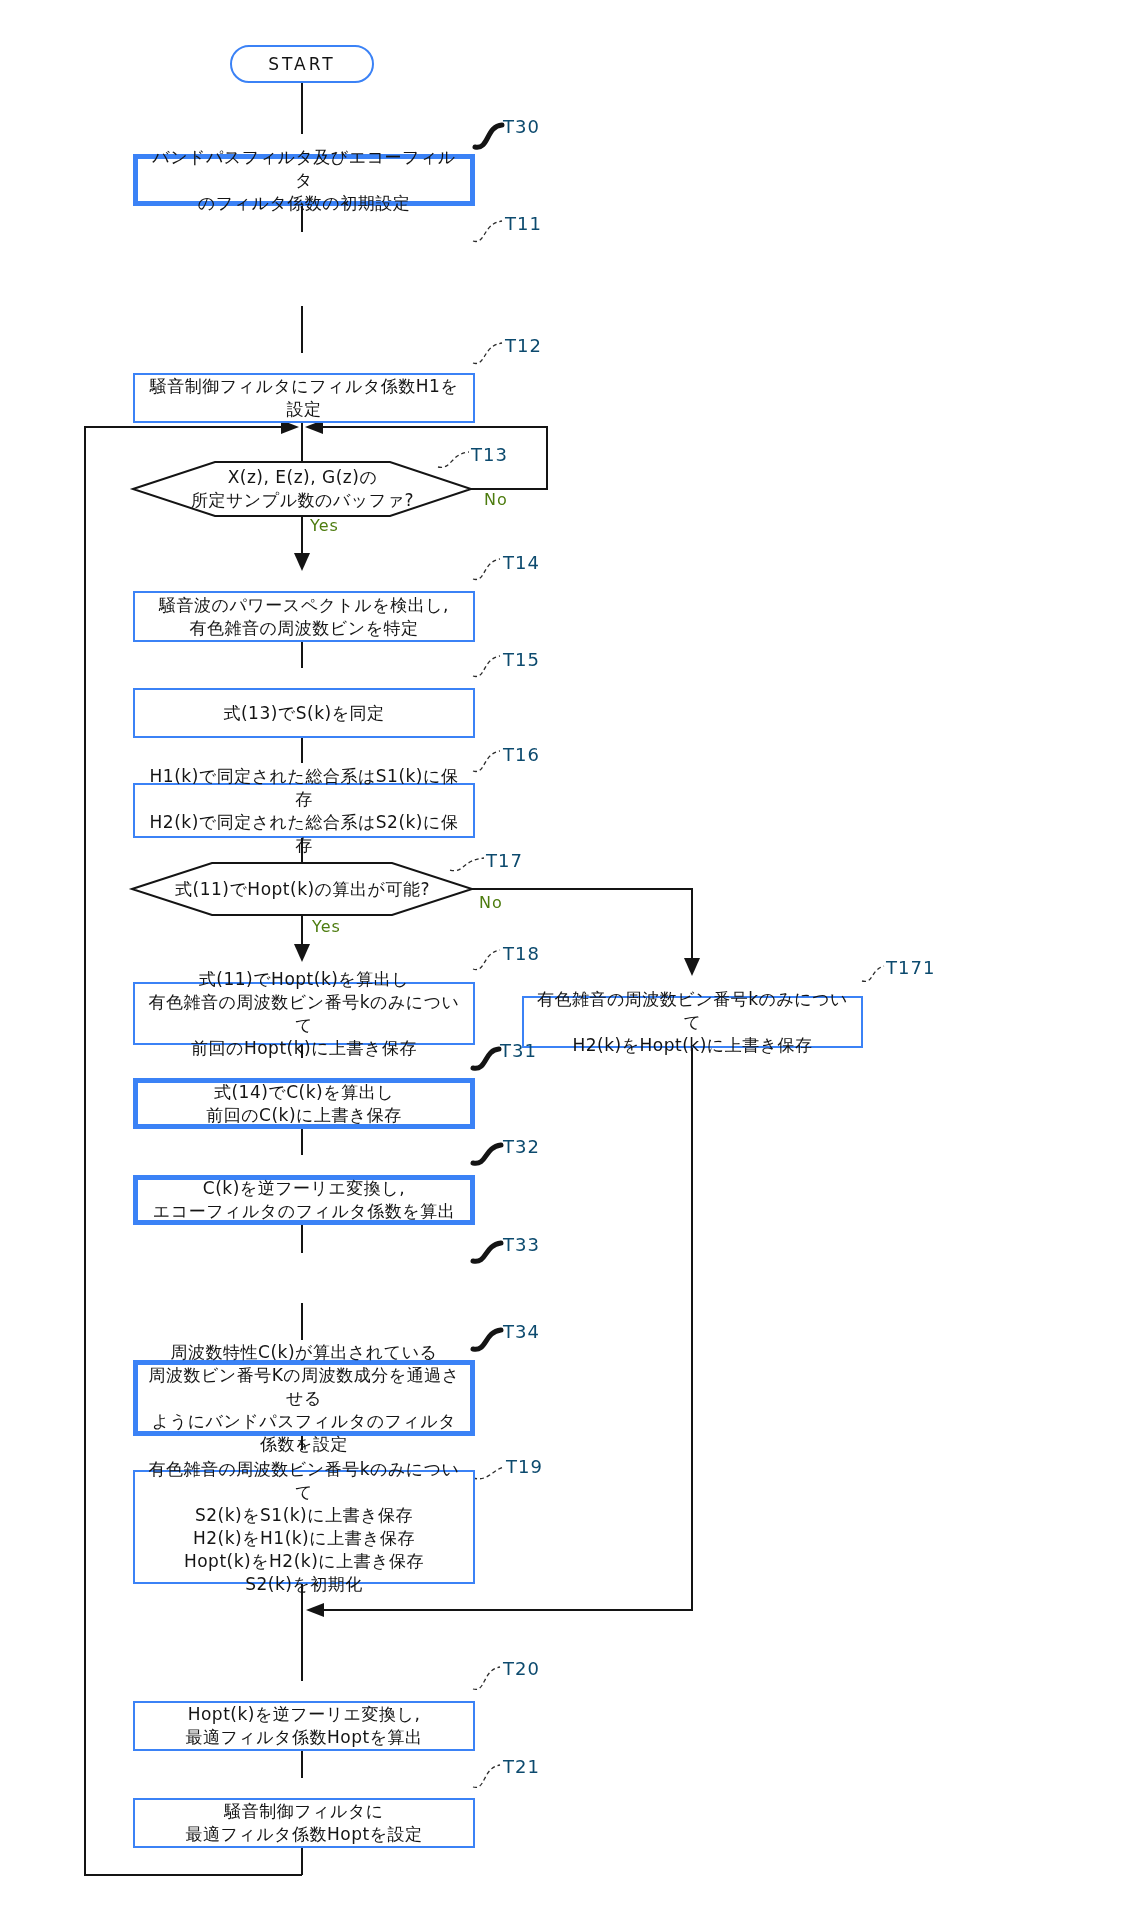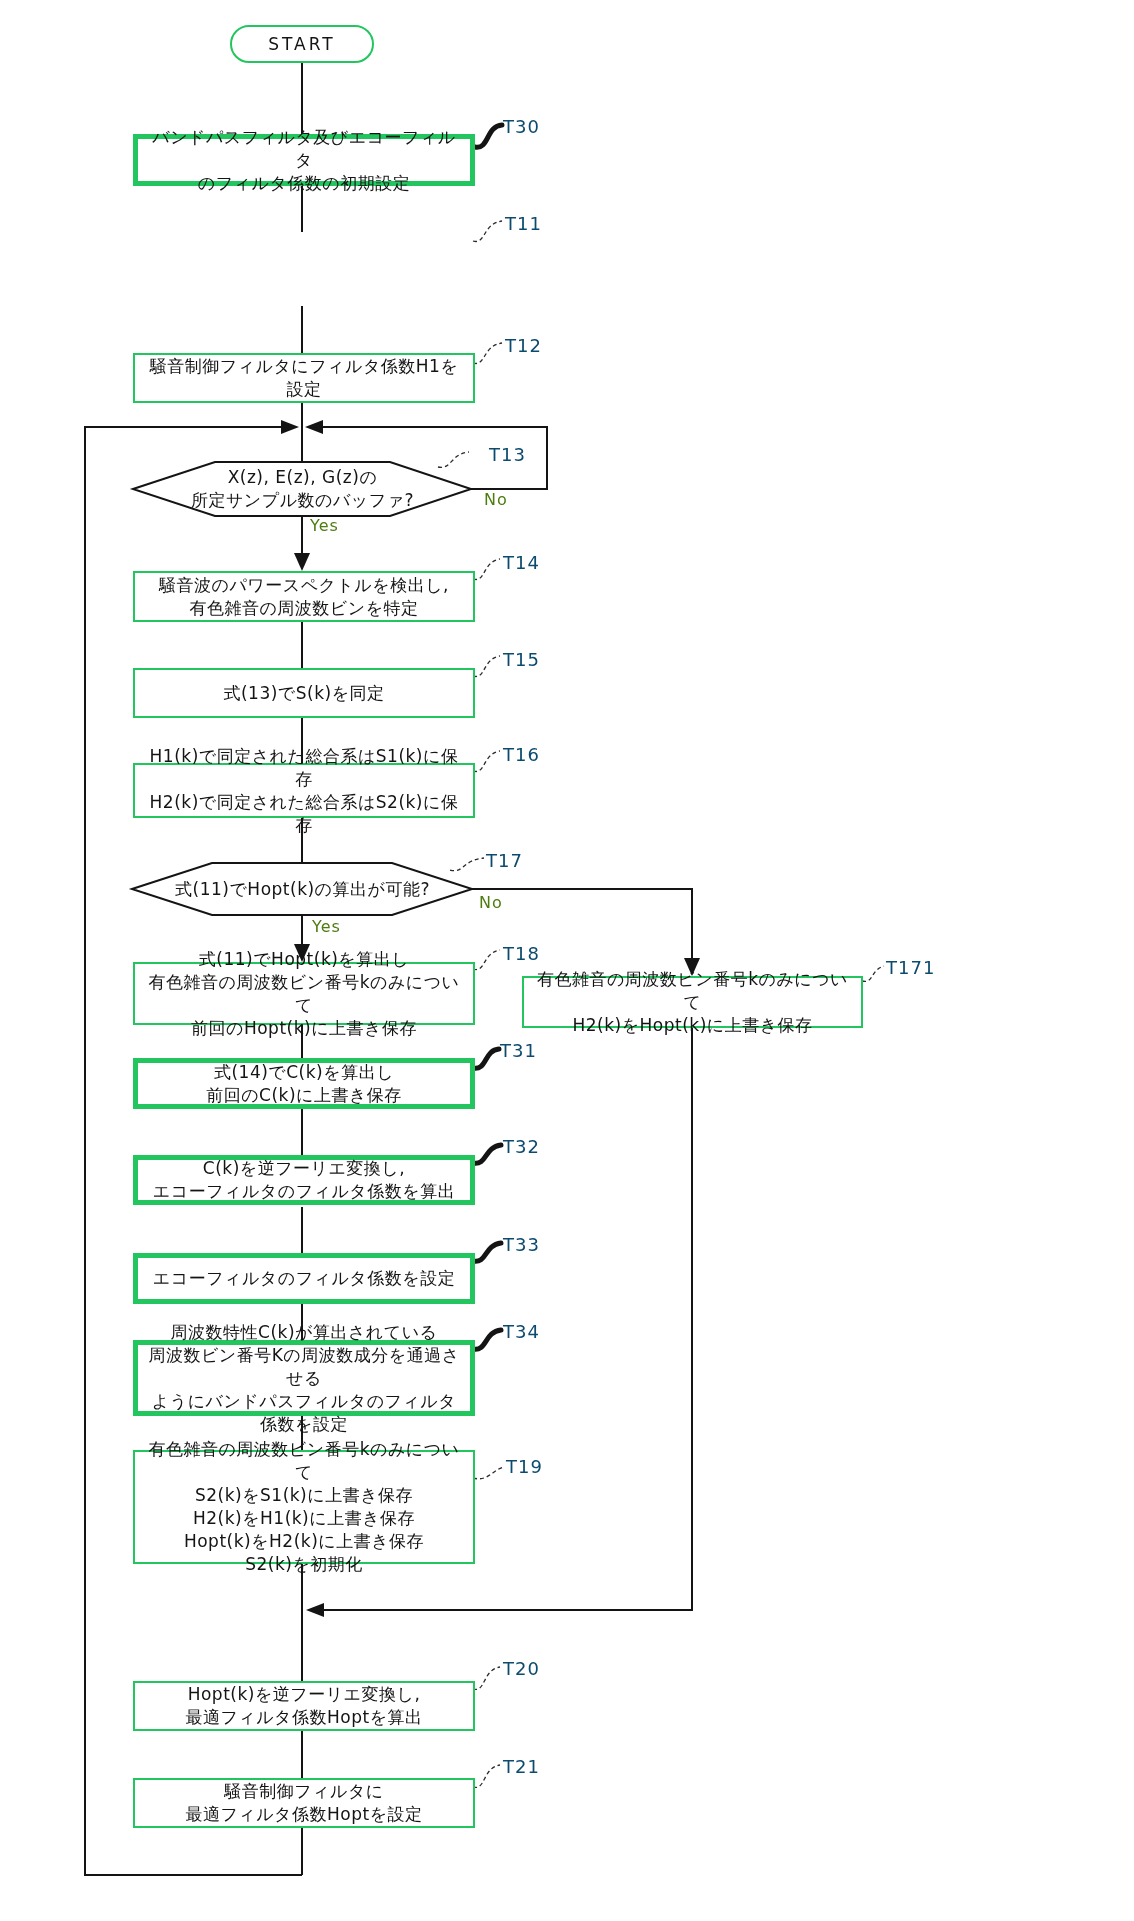--- a/index.html
+++ b/index.html
@@ -3,23 +3,23 @@
 <meta charset="utf-8">
 <style>
   html,body{margin:0;padding:0;background:#ffffff;}
   .canvas{
     position:relative;width:1134px;height:1921px;background:#ffffff;overflow:hidden;
     font-family:"DejaVu Sans","Liberation Sans",sans-serif;color:#141414;
   }
   svg.wires{position:absolute;left:0;top:0;z-index:1;}
   .node{
     position:absolute;box-sizing:border-box;z-index:2;background:#ffffff;
-    border:2px solid #22c55e;display:flex;align-items:center;justify-content:center;
+    border:2px solid #3b82f6;display:flex;align-items:center;justify-content:center;
     text-align:center;font-size:17px;line-height:23px;white-space:pre-line;
-    padding:4px 6px;letter-spacing:0.5px;
+    padding:4px 6px;letter-spacing:0.5px;margin-top:20px;
   }
   .node.bold{border-width:5px;}
   .terminal{border-radius:20px;font-size:17px;letter-spacing:3px;}
   .hexlabel{
     position:absolute;z-index:2;background:transparent;border:none;
     display:flex;align-items:center;justify-content:center;text-align:center;
     font-size:17px;line-height:23px;white-space:pre-line;letter-spacing:0.5px;
   }
   .tag{
     position:absolute;z-index:3;font-size:18px;font-weight:500;letter-spacing:1px;
@@ -131,42 +131,41 @@
 
   <div class="node" style="left:522px;top:976px;width:341px;height:52px;">有色雑音の周波数ビン番号kのみについて
 H2(k)をHopt(k)に上書き保存</div>
 
   <div class="node bold" style="left:133px;top:1058px;width:342px;height:51px;">式(14)でC(k)を算出し
 前回のC(k)に上書き保存</div>
 
   <div class="node bold" style="left:133px;top:1155px;width:342px;height:50px;">C(k)を逆フーリエ変換し,
 エコーフィルタのフィルタ係数を算出</div>
 
-  <div class="node bold" style="left:133px;top:1253px;width:342px;height:51px;">エコーフィルタのフィルタ係数を設定</div>
 
   <div class="node bold" style="left:133px;top:1340px;width:342px;height:76px;">周波数特性C(k)が算出されている
 周波数ビン番号Kの周波数成分を通過させる
 ようにバンドパスフィルタのフィルタ係数を設定</div>
 
   <div class="node" style="left:133px;top:1450px;width:342px;height:114px;">有色雑音の周波数ビン番号kのみについて
 S2(k)をS1(k)に上書き保存
 H2(k)をH1(k)に上書き保存
 Hopt(k)をH2(k)に上書き保存
 S2(k)を初期化</div>
 
   <div class="node" style="left:133px;top:1681px;width:342px;height:50px;">Hopt(k)を逆フーリエ変換し,
 最適フィルタ係数Hoptを算出</div>
 
   <div class="node" style="left:133px;top:1778px;width:342px;height:50px;">騒音制御フィルタに
 最適フィルタ係数Hoptを設定</div>
 
   <div class="tag" style="left:503px;top:116px;">T30</div>
   <div class="tag" style="left:505px;top:213px;">T11</div>
   <div class="tag" style="left:505px;top:335px;">T12</div>
-  <div class="tag" style="left:489px;top:444px;">T13</div>
+  <div class="tag" style="left:471px;top:444px;">T13</div>
   <div class="tag" style="left:503px;top:552px;">T14</div>
   <div class="tag" style="left:503px;top:649px;">T15</div>
   <div class="tag" style="left:503px;top:744px;">T16</div>
   <div class="tag" style="left:486px;top:850px;">T17</div>
   <div class="tag" style="left:503px;top:943px;">T18</div>
   <div class="tag" style="left:886px;top:957px;">T171</div>
   <div class="tag" style="left:500px;top:1040px;">T31</div>
   <div class="tag" style="left:503px;top:1136px;">T32</div>
   <div class="tag" style="left:503px;top:1234px;">T33</div>
   <div class="tag" style="left:503px;top:1321px;">T34</div>

